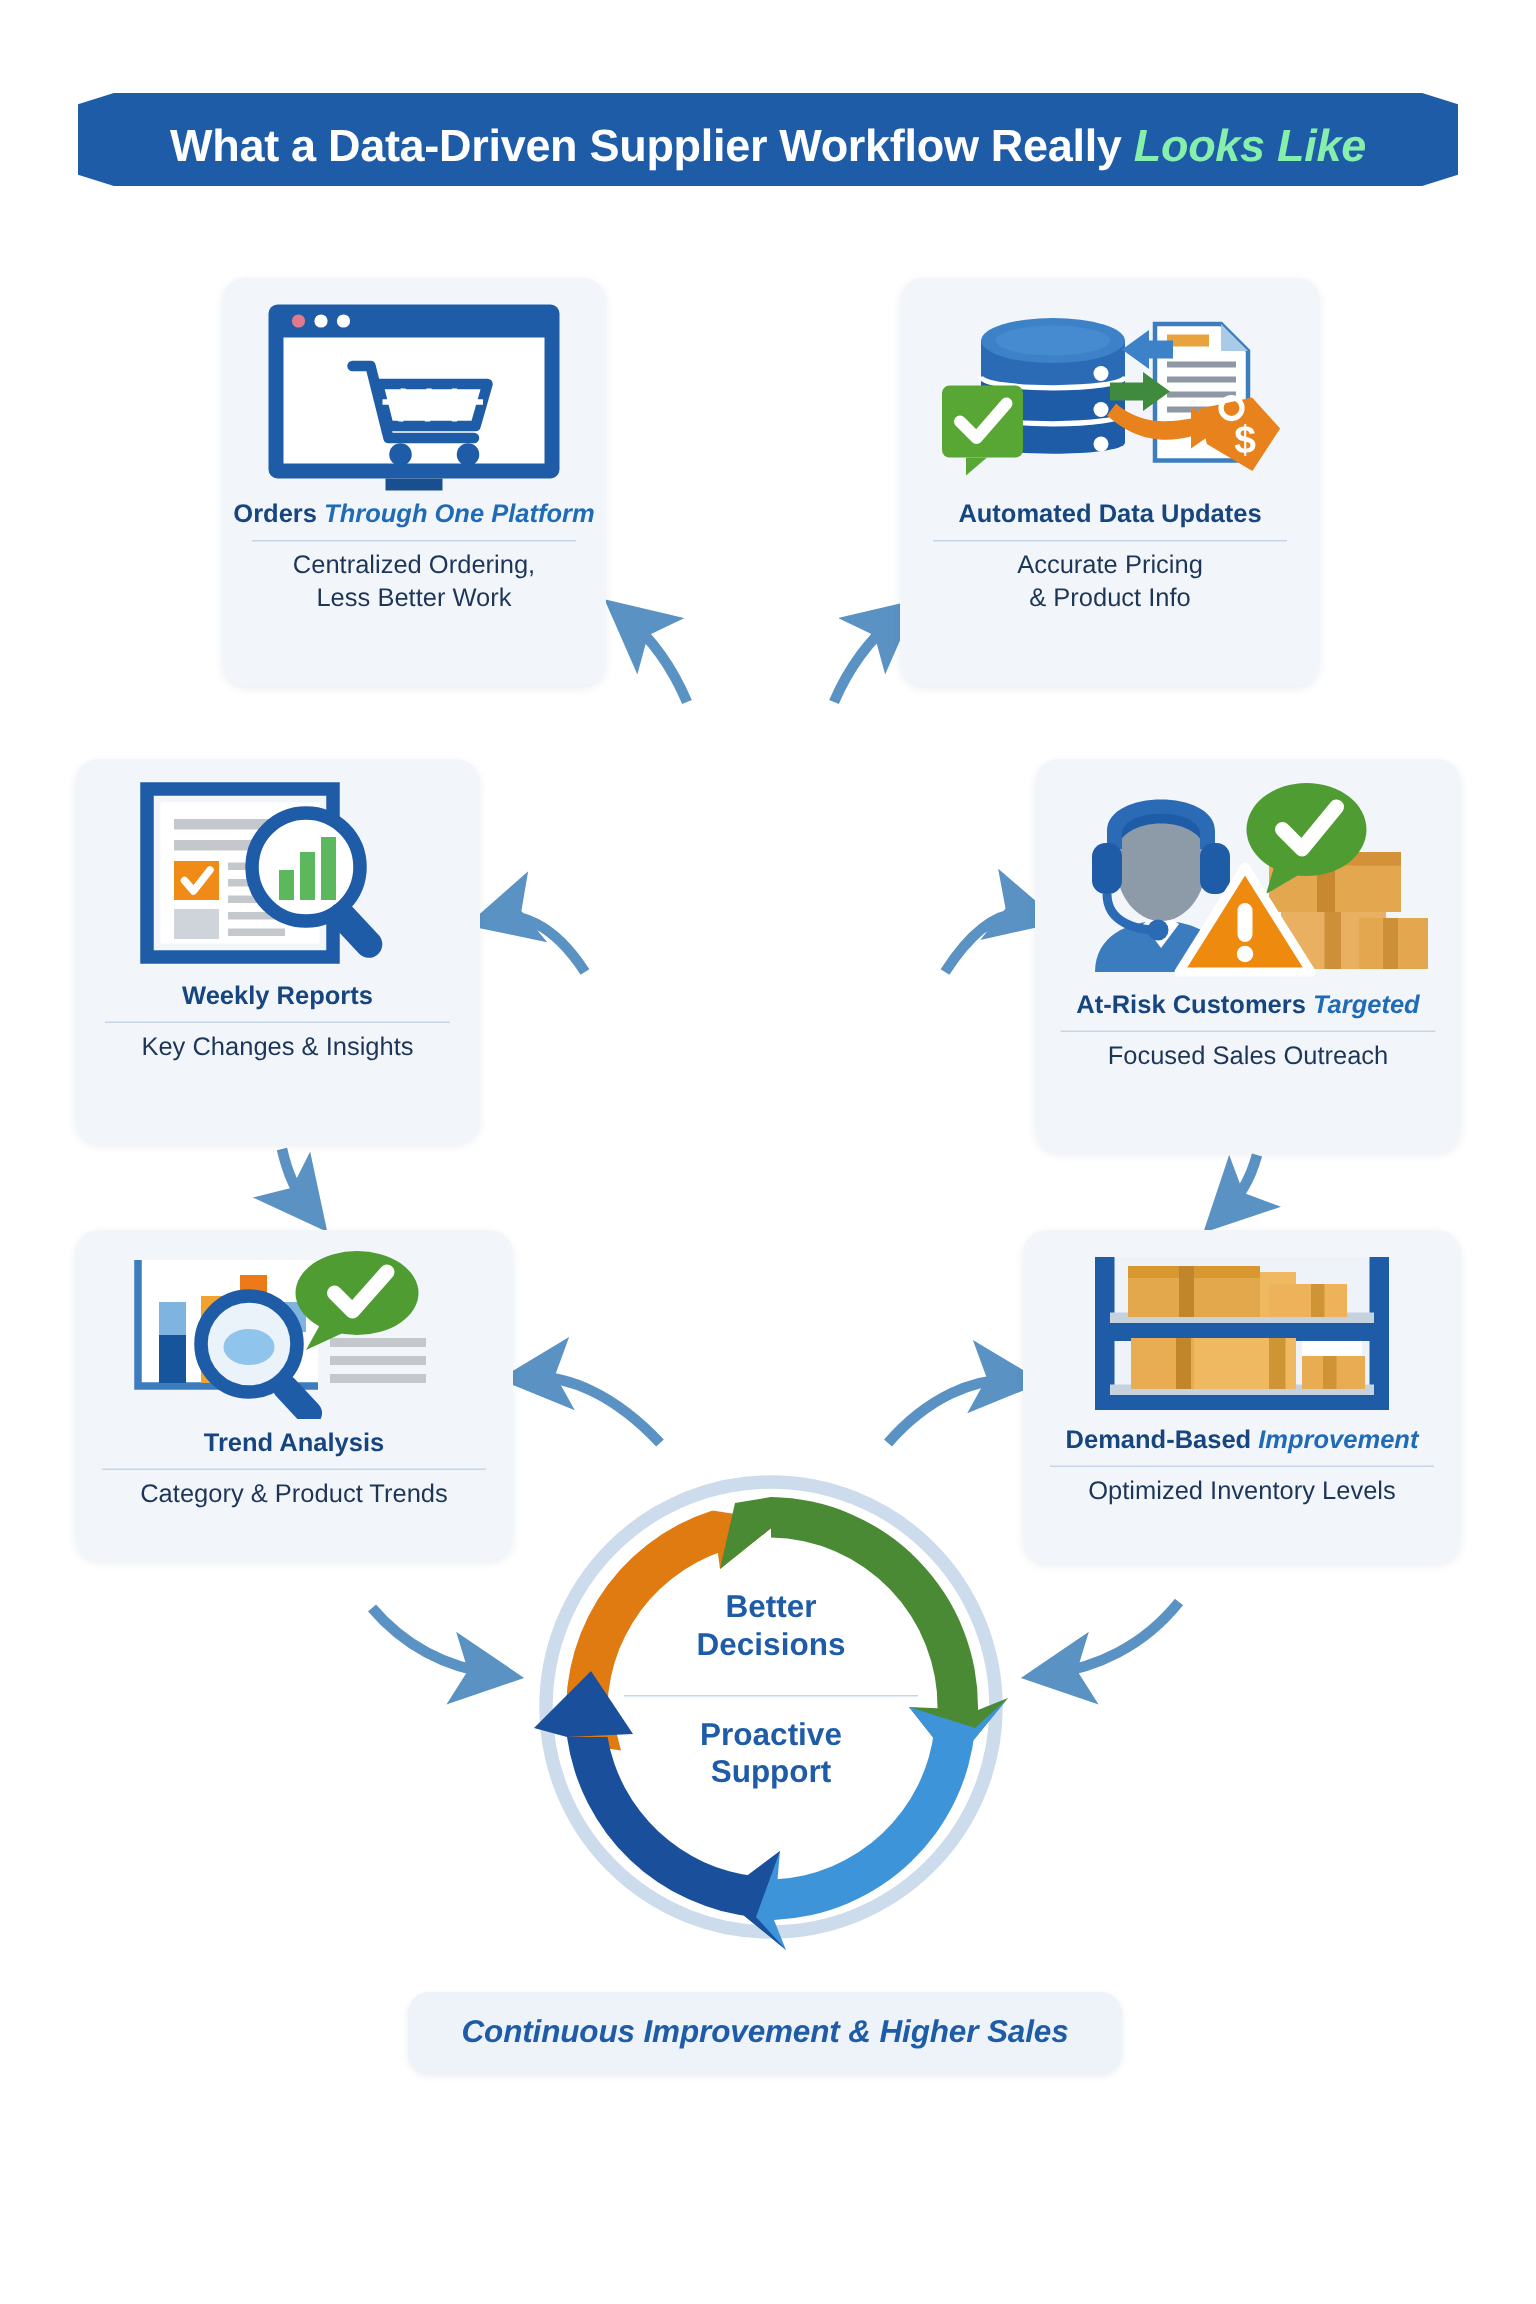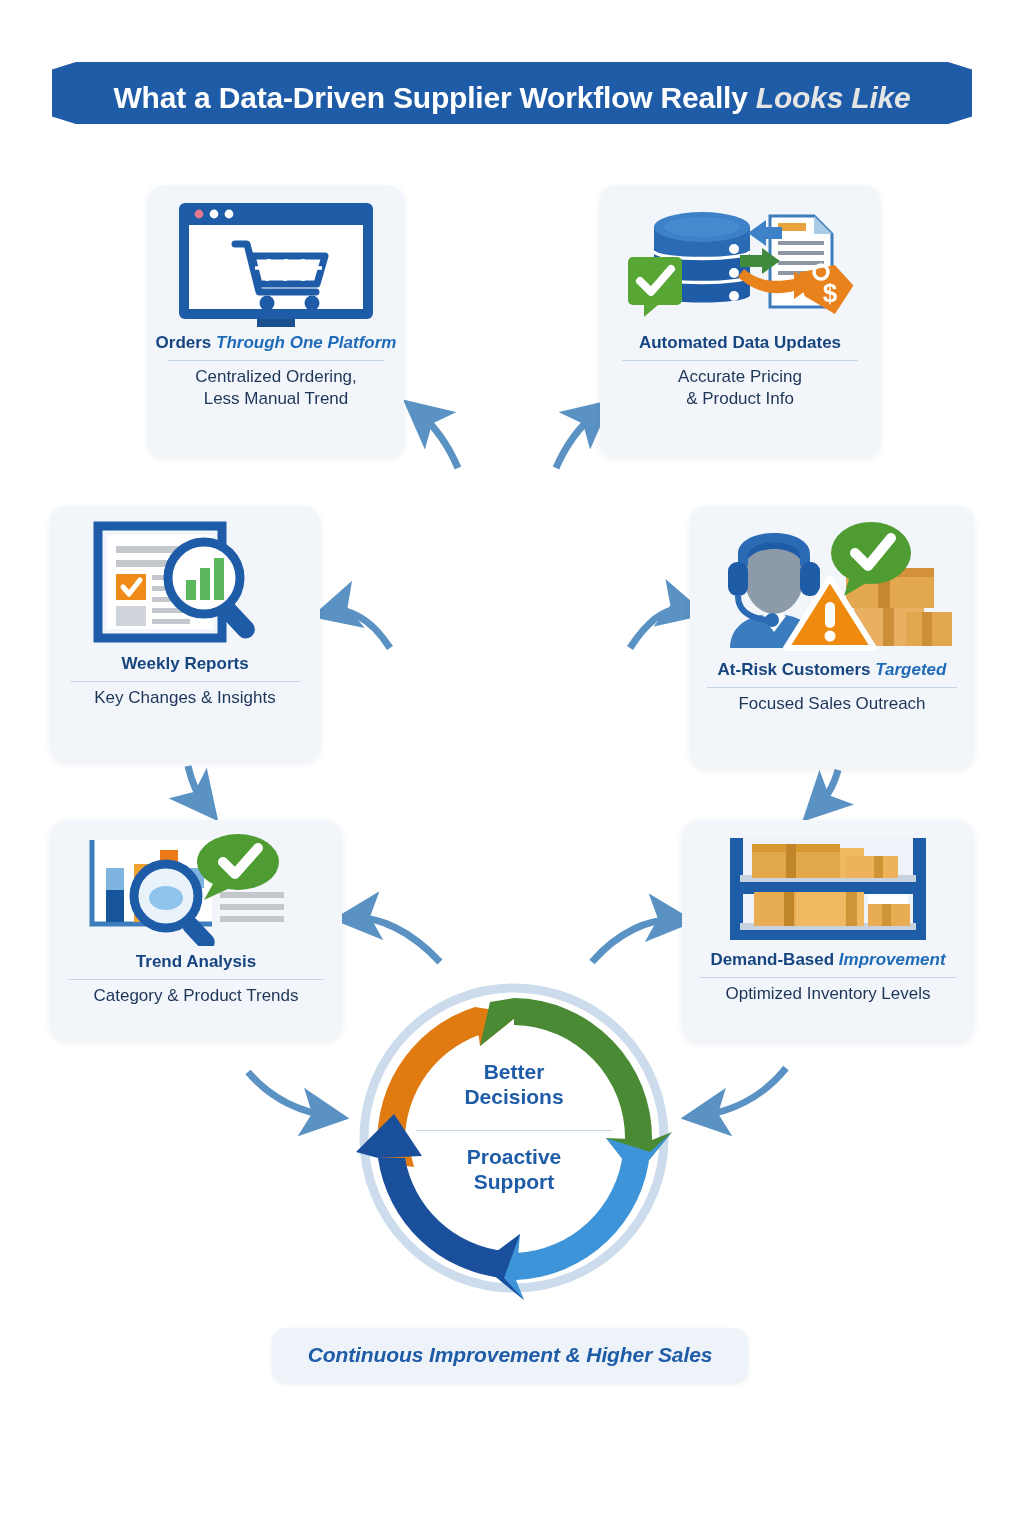--- a/index.html
+++ b/index.html
@@ -19,21 +19,21 @@
     clip-path: polygon(0 0, 2.6% 0, 0 12%, 0 88%, 2.6% 100%, 97.4% 100%, 100% 88%, 100% 12%, 97.4% 0);
     display: flex; align-items: center; justify-content: center;
     box-shadow: 0 3px 7px rgba(20,50,90,0.22);
   }
   .banner-inner { display:flex; align-items:baseline; gap:0; }
   .banner-t1 {
     color:#ffffff; font-size: 30px; font-weight: 700; letter-spacing: -0.2px;
     font-family: "Liberation Sans", sans-serif; white-space: pre;
   }
   .banner-t2 {
-    color:#e5e5e5; font-size: 30px; font-weight: 700; font-style: italic;
+    color:#86efac; font-size: 30px; font-weight: 700; font-style: italic;
     letter-spacing: -0.2px; white-space: pre; margin-top: 10px;
   }
 
   
   .card {
     position: absolute;
     background: #f2f6fb;
     border-radius: 16px;
     box-shadow: 0 2px 6px rgba(40,70,110,0.09);
     display: flex; flex-direction: column; align-items: center;
@@ -165,21 +165,21 @@
         <circle cx="94" cy="104" r="7.5" fill="#1f5ca8"></circle>
         <circle cx="139" cy="104" r="7.5" fill="#1f5ca8"></circle>
       </svg>
     </div>
     <div class="card-title">
       <span>Orders </span><span class="em">Through One Platform</span>
     </div>
     <div class="card-divider"></div>
     <div class="card-sub">
       <div>Centralized Ordering,</div>
-      <div>Less Manual Trend</div>
+      <div>Less Better Work</div>
     </div>
   </div>
 
   <div class="card" id="card-data">
     <div class="card-figure">
       <svg width="244" height="128" viewBox="0 0 244 128">
 
         <path d="M152,17 L196,17 L214,35 L214,108 L152,108 Z" fill="#ffffff" stroke="#3d7dbd" stroke-width="3"></path>
         <path d="M196,17 L214,35 L196,35 Z" fill="#a9cbe8"></path>
         <rect x="160" y="24" width="28" height="8" fill="#e8a33d"></rect>

